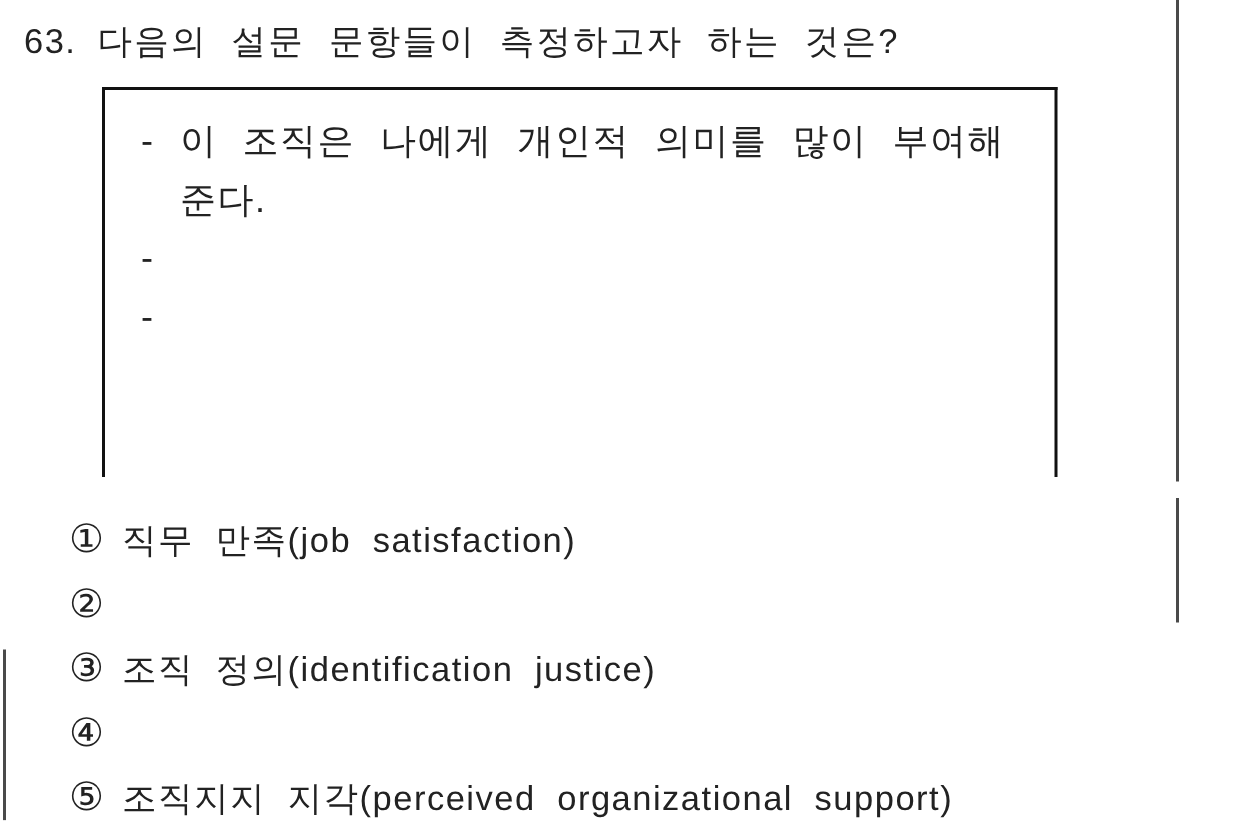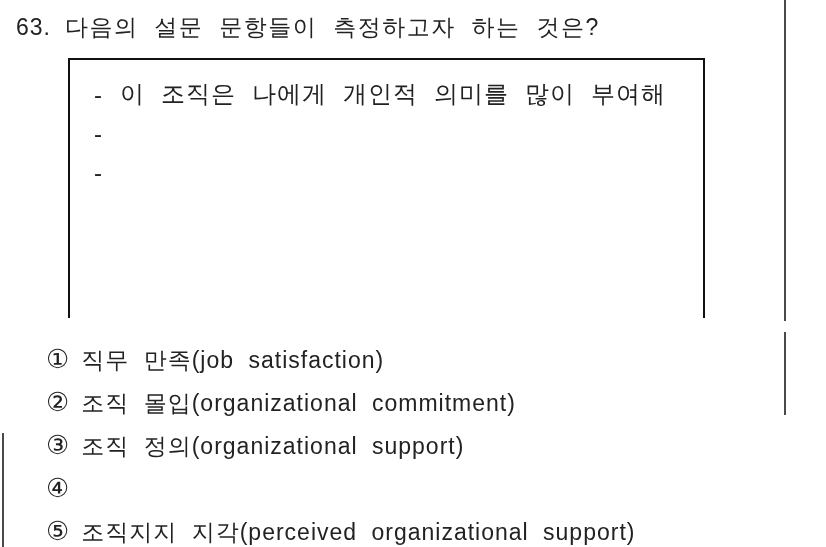--- a/index.html
+++ b/index.html
@@ -59,21 +59,20 @@
   .stem-item { display: flex; }
   .dash {
     width: 26px;
     flex: 0 0 26px;
     line-height: 39px;
   }
   .stem-lines { flex: 1; }
   .stem-line {
     line-height: 39px;
     white-space: nowrap;
-    font-family: Liberation Serif, serif;
   }
 
   
   .options {
     position: absolute;
     left: 46px;
     top: 338px;
     margin: 0;
     padding: 0;
     list-style: none;
@@ -106,20 +105,21 @@
   <div class="question">
     <span class="qnum">63.</span>
     <span class="qtext">다음의 설문 문항들이 측정하고자 하는 것은?</span>
   </div>
 
   <div class="stimulus-box">
     <div class="stem-item">
       <span class="dash">-</span>
       <div class="stem-lines">
         <div class="stem-line">이 조직은 나에게 개인적 의미를 많이 부여해</div>
+        <div class="stem-line">준다.</div>
       </div>
     </div>
     <div class="stem-item">
       <span class="dash">-</span>
       <div class="stem-lines">
       </div>
     </div>
     <div class="stem-item">
       <span class="dash">-</span>
       <div class="stem-lines">
@@ -127,25 +127,24 @@
     </div>
   </div>
 
   <ol class="options">
     <li class="option">
       <span class="marker">①</span>
       <span class="label">직무 만족(job satisfaction)</span>
     </li>
     <li class="option">
       <span class="marker">②</span>
-      <span class="label">조직 몰입(organizational commitment)</span>
     </li>
     <li class="option">
       <span class="marker">③</span>
-      <span class="label">조직 정의(organizational support)</span>
+      <span class="label">조직 정의(identification justice)</span>
     </li>
     <li class="option">
       <span class="marker">④</span>
     </li>
     <li class="option">
       <span class="marker">⑤</span>
       <span class="label">조직지지 지각(perceived organizational support)</span>
     </li>
   </ol>
 

